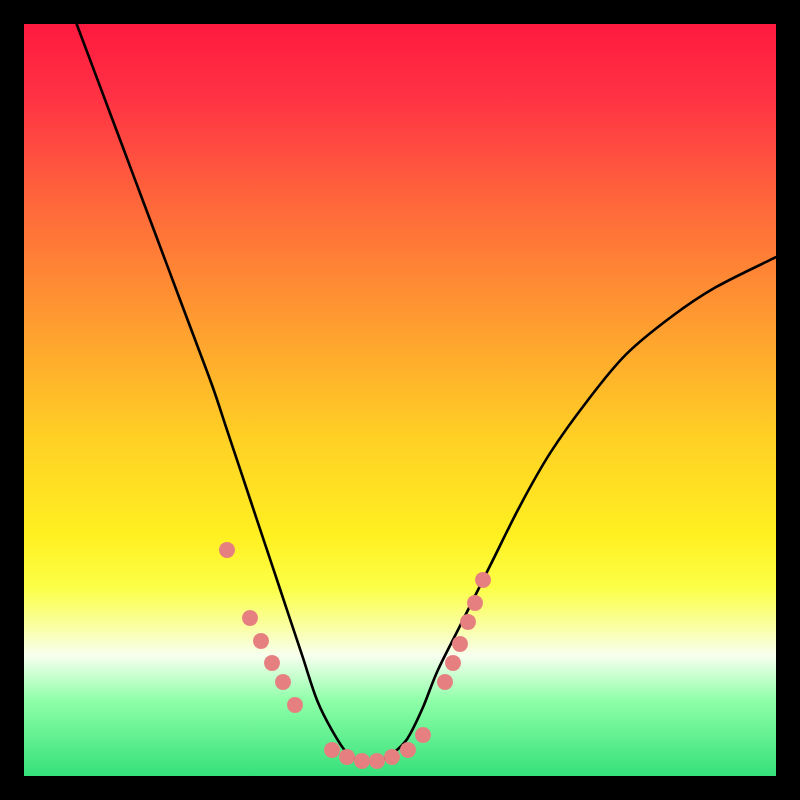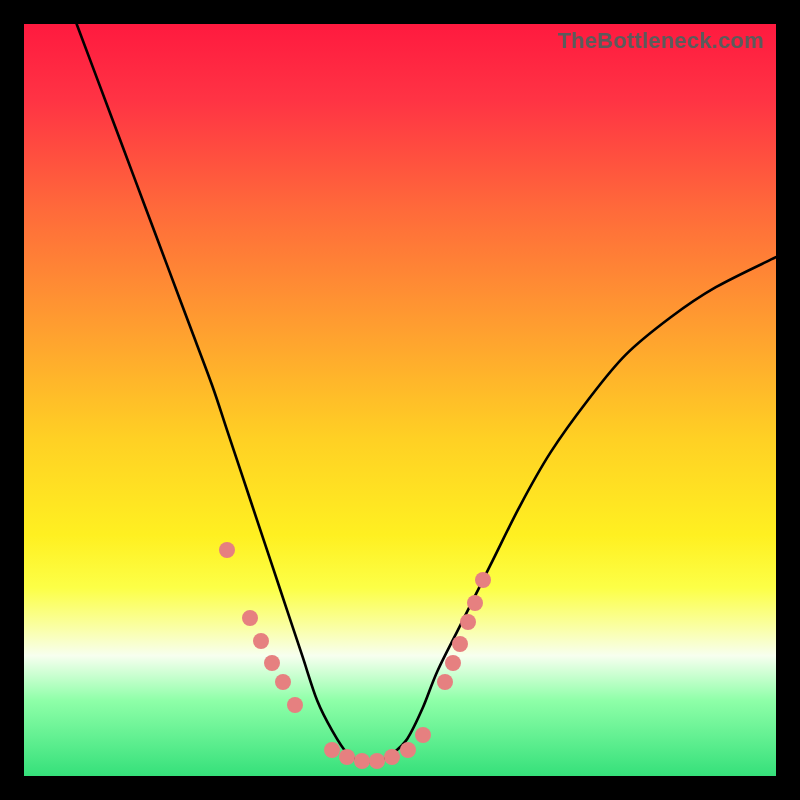--- a/index.html
+++ b/index.html
@@ -68,21 +68,20 @@
             <stop offset="75%" stop-color="#fcff47"></stop>
             <stop offset="80%" stop-color="#faffa0"></stop>
             <stop offset="84%" stop-color="#f7ffef"></stop>
             <stop offset="90%" stop-color="#8effa8"></stop>
             <stop offset="100%" stop-color="#35e07a"></stop>
           </linearGradient>
       </defs>
       <rect x="0" y="0" width="100" height="100" fill="url(#bg)"></rect>
     </svg>
 
-    <div class="watermark">TheBottleneck.com</div>
 
     <svg class="curve" viewBox="0 0 100 100" preserveAspectRatio="none" width="100%" height="100%">
       <path id="curve-path" fill="none" stroke-width="0.35" stroke-linejoin="round" stroke-linecap="round" d="M 7.000000000000001 0 C 7.500000000000001 1.3333333333333328, 9 5.333333333333329, 10 7.9999999999999964 C 11 10.666666666666664, 12 13.333333333333336, 13 16.000000000000004 C 14 18.66666666666667, 15 21.333333333333336, 16 24 C 17 26.666666666666664, 18 29.33333333333333, 19 31.999999999999996 C 20 34.666666666666664, 21 37.333333333333336, 22 40 C 23 42.666666666666664, 24.166666666666668 45.666666666666664, 25 48 C 25.833333333333332 50.333333333333336, 26.333333333333336 52, 27 54 C 27.666666666666664 56, 28.33333333333333 58, 28.999999999999996 60 C 29.666666666666664 62, 30.333333333333332 63.999999999999986, 31 65.99999999999999 C 31.666666666666668 67.99999999999999, 32.333333333333336 70, 33 72 C 33.666666666666664 74, 34.333333333333336 76, 35 78 C 35.666666666666664 80, 36.333333333333336 82, 37 84 C 37.666666666666664 86, 38.333333333333336 88.33333333333333, 39 90 C 39.666666666666664 91.66666666666667, 40.333333333333336 92.83333333333333, 41 94 C 41.666666666666664 95.16666666666667, 42.333333333333336 96.33333333333333, 43 97 C 43.666666666666664 97.66666666666667, 44.333333333333336 97.83333333333333, 45 98 C 45.666666666666664 98.16666666666667, 46.333333333333336 98.16666666666667, 47 98 C 47.666666666666664 97.83333333333333, 48.333333333333336 97.5, 49 97 C 49.666666666666664 96.5, 50.333333333333336 96, 51 95 C 51.666666666666664 94, 52.33333333333333 92.5, 53 91 C 53.66666666666667 89.5, 54.16666666666667 87.83333333333333, 55.00000000000001 86 C 55.83333333333334 84.16666666666667, 56.83333333333333 82.33333333333333, 57.99999999999999 80 C 59.16666666666666 77.66666666666667, 60.666666666666664 74.66666666666667, 62 72 C 63.333333333333336 69.33333333333333, 64.66666666666667 66.5, 66 64 C 67.33333333333333 61.5, 68.5 59.33333333333334, 70 57.00000000000001 C 71.5 54.66666666666667, 73.33333333333333 52.16666666666667, 75 50 C 76.66666666666667 47.83333333333333, 78.16666666666667 45.83333333333333, 80 43.99999999999999 C 81.83333333333333 42.16666666666666, 84 40.5, 86 39 C 88 37.5, 89.66666666666667 36.33333333333333, 92 35 C 94.33333333333333 33.66666666666667, 98.66666666666667 31.66666666666667, 100 31.000000000000007 " stroke="#000000"></path>
     </svg>
 
     <div id="markers" style="--mk: #e68080;">
         <div class="marker" style="left: 27%; top: 70%;"></div>
         <div class="marker" style="left: 30%; top: 79%;"></div>
         <div class="marker" style="left: 31.5%; top: 82%;"></div>
         <div class="marker" style="left: 33%; top: 85%;"></div>

